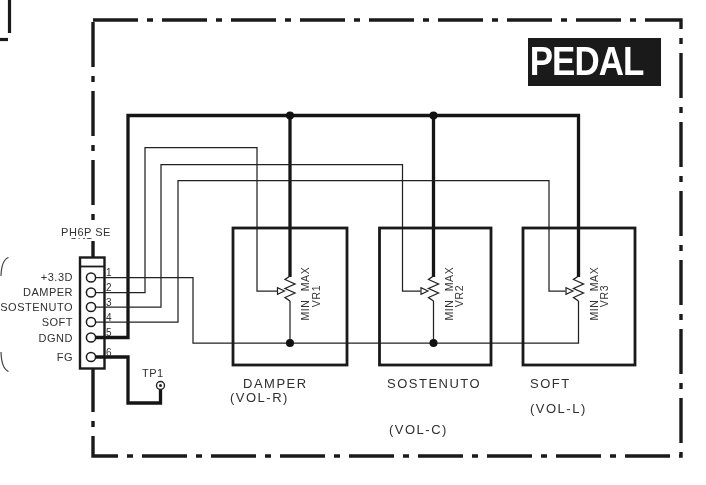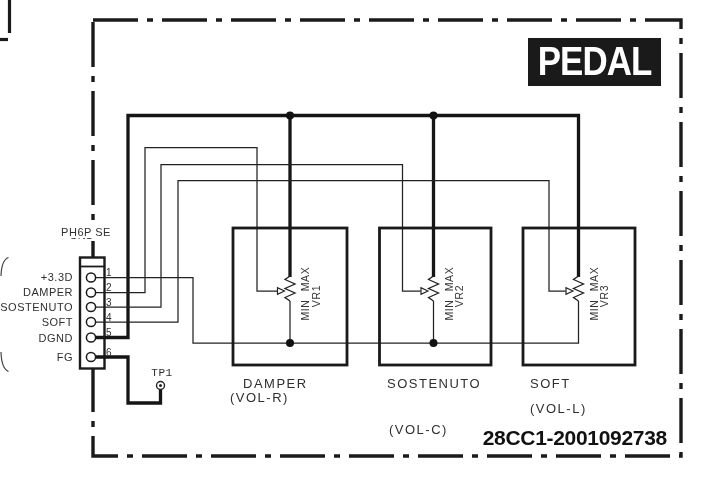--- a/index.html
+++ b/index.html
@@ -9,21 +9,21 @@
   }
   #schem-svg{position:absolute;left:0;top:0;}
   .lbl{position:absolute;white-space:nowrap;font-size:11px;letter-spacing:.5px;color:#2f2f2f;line-height:12px;}
   .pin-signal{width:75px;text-align:right;}
   .pin-number{font-size:10px;letter-spacing:0;}
   .conn-id{text-align:center;background:#fff;}
   .rot{width:40px;text-align:center;transform:rotate(-90deg);font-size:10.5px;letter-spacing:.6px;color:#333;line-height:12px;}
   .pot-name{font-size:13px;letter-spacing:1.5px;color:#2f2f2f;line-height:14px;}
   #pedal-badge{
     position:absolute;left:528px;top:38px;width:133px;height:48px;background:#1a1a1a;
-    display:flex;align-items:center;justify-content:center;
+    display:flex;align-items:center;
   }
   #pedal-badge span{
     color:#fff;font-weight:bold;font-size:36px;letter-spacing:-1px;
     transform:scale(.97,1.12);line-height:48px;
   }
   #part-number{
     position:absolute;right:39px;top:428px;font-weight:bold;font-size:21px;
     letter-spacing:-.3px;color:#111;line-height:20px;
   }
 </style>
@@ -119,36 +119,35 @@
   <div class="lbl pin-signal" style="right:633px;top:331.5px;">DGND</div>
   <div class="lbl pin-signal" style="right:633px;top:351px;">FG</div>
 
   <div class="lbl pin-number" style="left:106px;top:267px;">1</div>
   <div class="lbl pin-number" style="left:106px;top:282px;">2</div>
   <div class="lbl pin-number" style="left:106px;top:296.5px;">3</div>
   <div class="lbl pin-number" style="left:106px;top:311.5px;">4</div>
   <div class="lbl pin-number" style="left:106px;top:327px;">5</div>
   <div class="lbl pin-number" style="left:106px;top:346.5px;">6</div>
 
-  <div class="lbl" style="left:142px;top:367px;width:40px;text-align:center;font-family:Liberation Mono, monospace;">TP1</div>
+  <div class="lbl" style="left:142px;top:367px;width:40px;">TP1</div>
 
   <div class="lbl rot" style="left:285px;top:273px;">MAX</div>
   <div class="lbl rot" style="left:285px;top:304px;">MIN</div>
   <div class="lbl rot" style="left:295.5px;top:290px;">VR1</div>
 
   <div class="lbl rot" style="left:428.5px;top:273px;">MAX</div>
   <div class="lbl rot" style="left:428.5px;top:304px;">MIN</div>
   <div class="lbl rot" style="left:439px;top:290px;">VR2</div>
 
   <div class="lbl rot" style="left:573.5px;top:273px;">MAX</div>
   <div class="lbl rot" style="left:573.5px;top:304px;">MIN</div>
   <div class="lbl rot" style="left:584px;top:290px;">VR3</div>
 
   <div class="lbl pot-name" style="left:243px;top:376.5px;">DAMPER</div>
   <div class="lbl pot-name" style="left:230px;top:390.5px;">(VOL-R)</div>
   <div class="lbl pot-name" style="left:387px;top:376.5px;">SOSTENUTO</div>
   <div class="lbl pot-name" style="left:389px;top:390.5px;margin-top:32px;">(VOL-C)</div>
   <div class="lbl pot-name" style="left:530px;top:376.5px;">SOFT</div>
   <div class="lbl pot-name" style="left:530px;top:402px;">(VOL-L)</div>
 
-  <div id="part-number">28CC1-2001092738</div>
 
 </div>
 
 </body></html>

